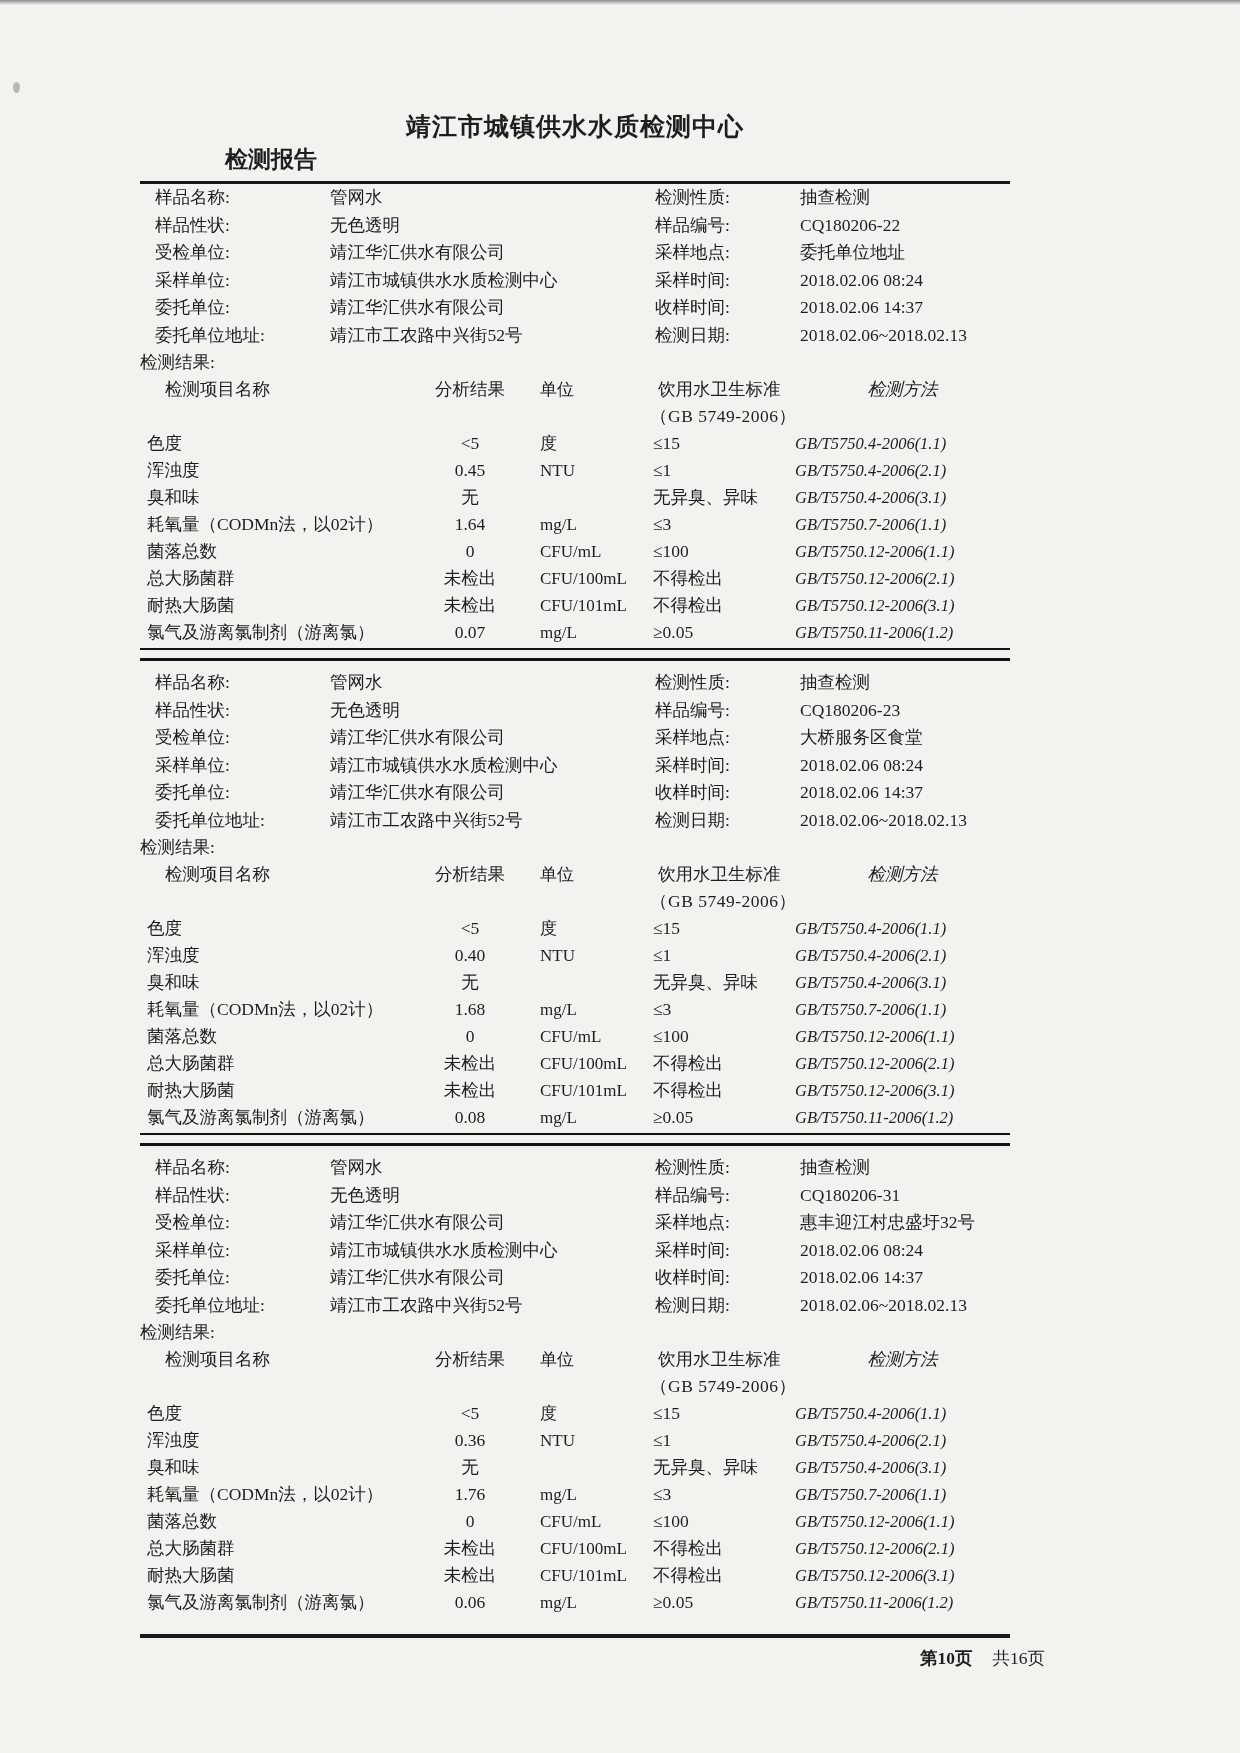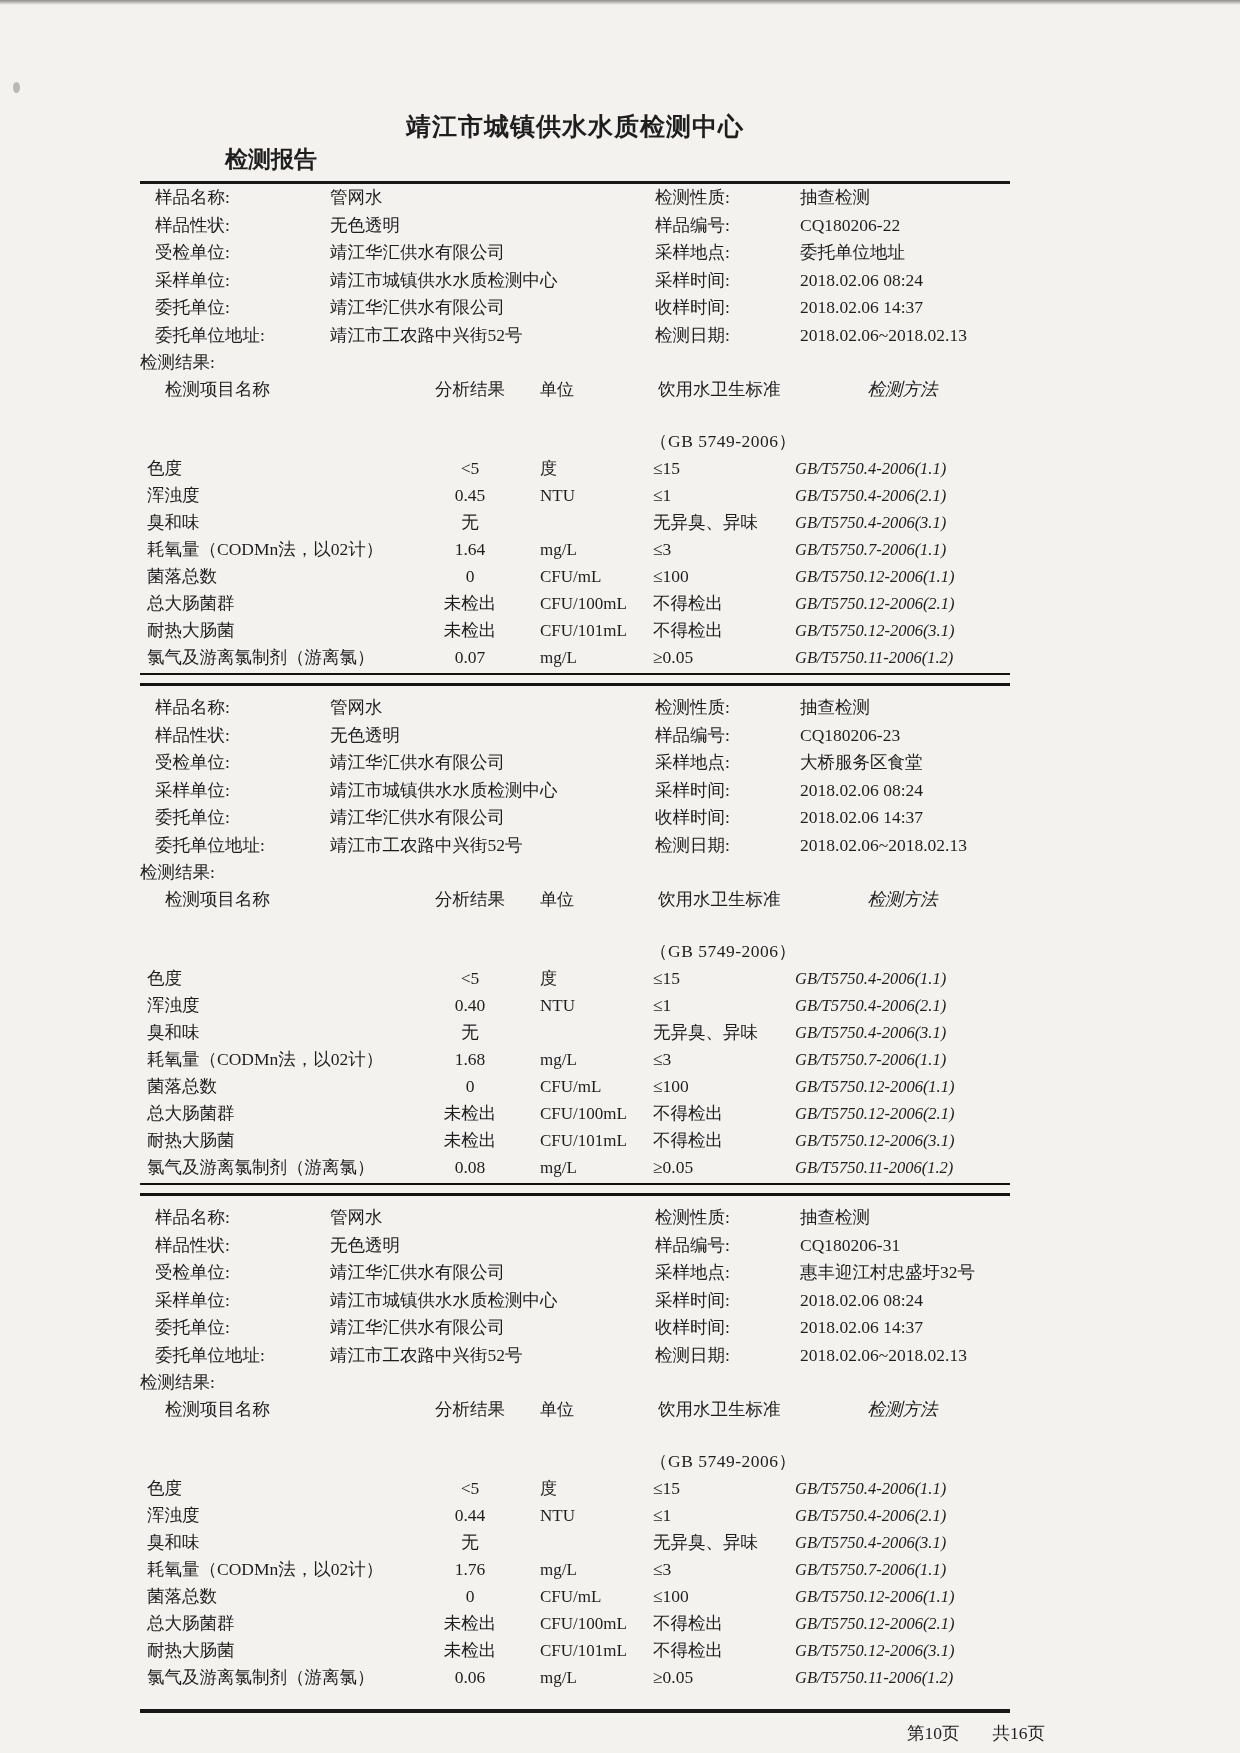--- a/index.html
+++ b/index.html
@@ -51,35 +51,35 @@
     line-height:27px; font-size:17.5px;
   }
   .c-item   { padding-left:7px; white-space:nowrap; }
   .c-result { text-align:center; white-space:nowrap; }
   .c-unit   { padding-left:25px; white-space:nowrap; font-size:17px; }
   .c-std    { padding-left:8px; white-space:nowrap; }
   .c-method { white-space:nowrap; font-size:16.5px;font-style:italic; }
   .thead .c-item   { padding-left:25px; }
   .thead .c-std    { padding-left:13px; }
   .thead .c-method { text-align:center; font-size:17.5px; }
-  .thead-sub .c-std { padding-left:5px; letter-spacing:0.5px;margin-top:25px; }
+  .thead-sub .c-std { padding-left:5px; letter-spacing:0.5px; }
 
   
   .divider { margin-top:2px; }
   .divider .l1 { border-top:2px solid #131313; }
   .divider .g  { height:8px; }
   .divider .l2 { border-top:3px solid #131313; }
   .report + .report, .divider + .report { margin-top:8px; }
 
   .bottom-rule { margin-top:18px; border-top:4px solid #181818; }
   .footer {
     margin-top:7px; text-align:right; margin-right:-35px;
     font-size:17.5px; line-height:26px;
   }
-  .footer .fp { margin-right:33px; }
+  .footer .fp { margin-right:20px;font-weight:bold; }
 </style>
 </head>
 <body>
 
 <div class="scan-top"></div>
 <div class="scan-speck"></div>
 
 <div class="content">
 
   <div class="titles">
@@ -380,21 +380,21 @@
     </div>
     <div class="tgrid trow">
       <span class="c-item">色度</span>
       <span class="c-result">&lt;5</span>
       <span class="c-unit">度</span>
       <span class="c-std">≤15</span>
       <span class="c-method">GB/T5750.4-2006(1.1)</span>
     </div>
     <div class="tgrid trow">
       <span class="c-item">浑浊度</span>
-      <span class="c-result">0.44</span>
+      <span class="c-result">0.36</span>
       <span class="c-unit">NTU</span>
       <span class="c-std">≤1</span>
       <span class="c-method">GB/T5750.4-2006(2.1)</span>
     </div>
     <div class="tgrid trow">
       <span class="c-item">臭和味</span>
       <span class="c-result">无</span>
       <span class="c-unit"></span>
       <span class="c-std">无异臭、异味</span>
       <span class="c-method">GB/T5750.4-2006(3.1)</span>

